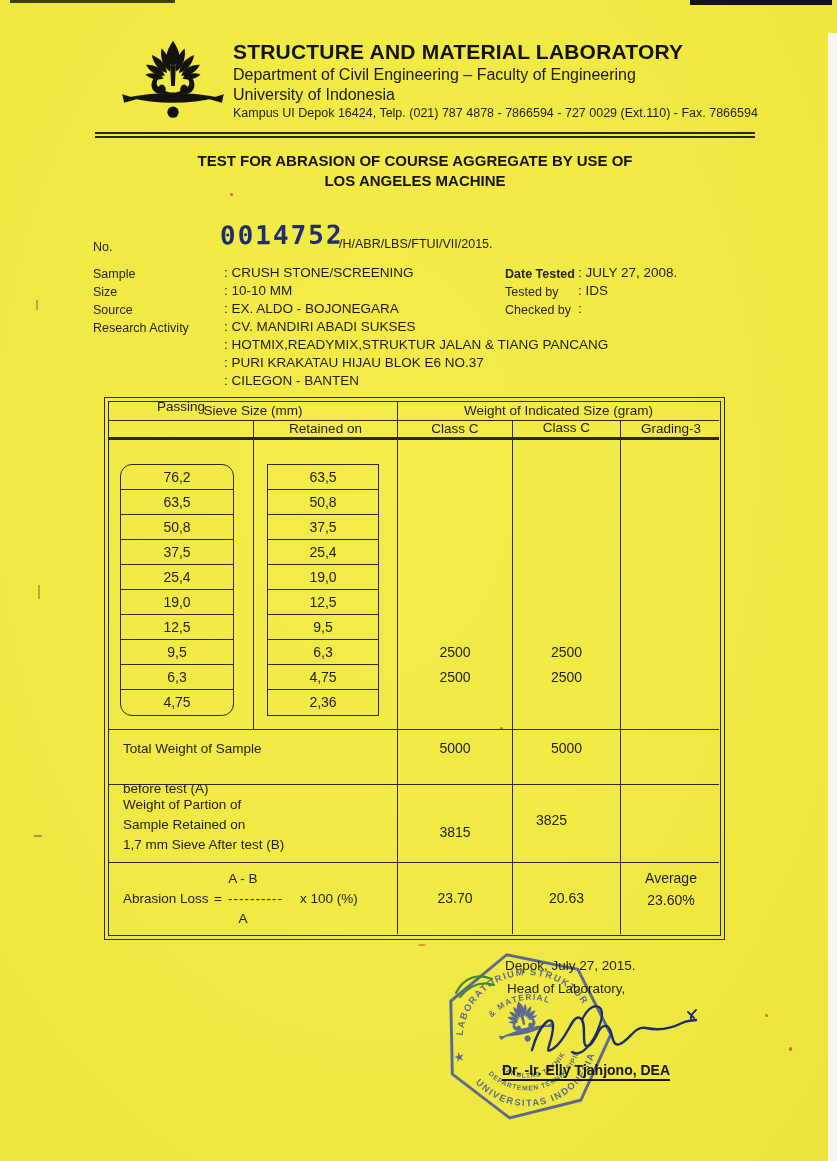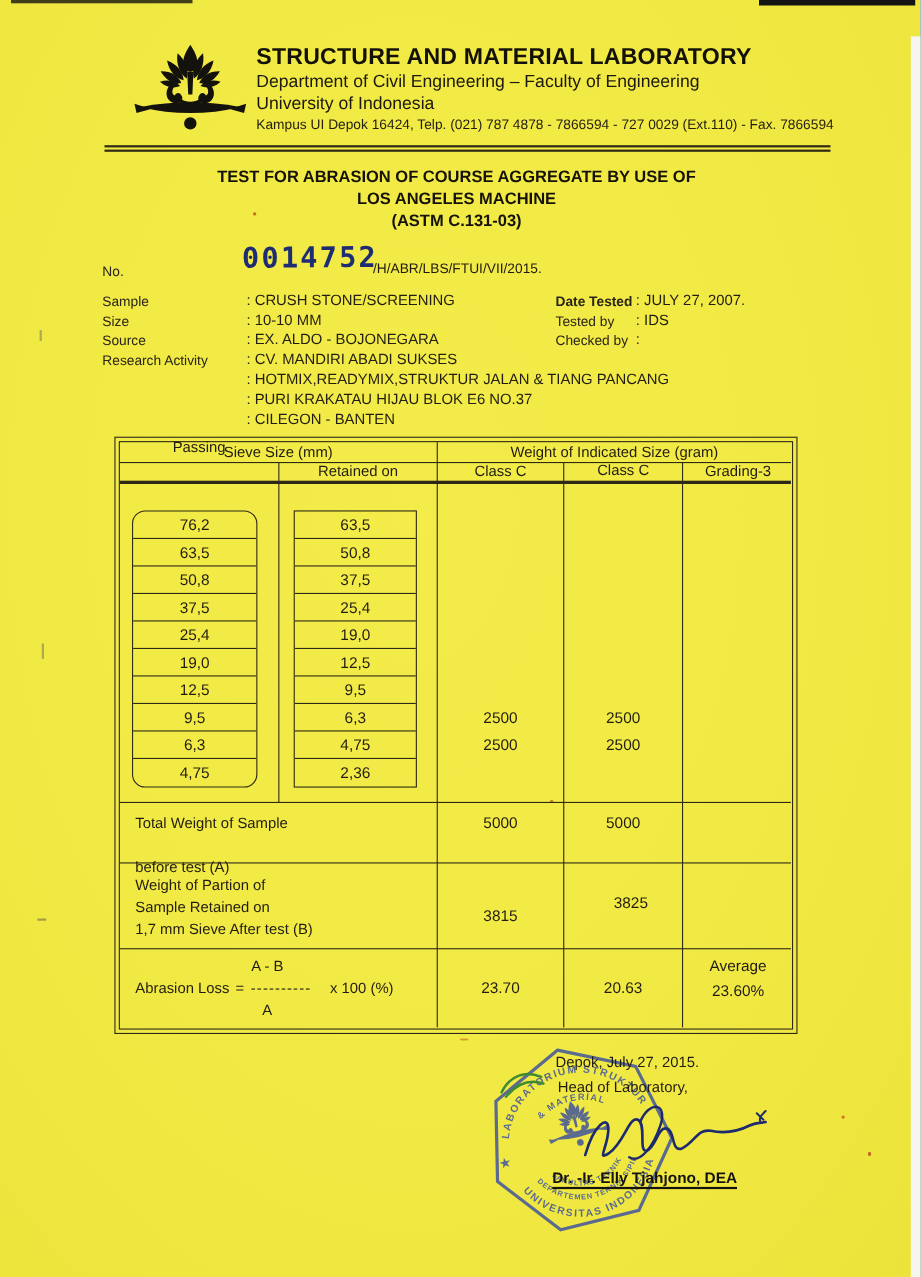--- a/index.html
+++ b/index.html
@@ -1,16 +1,16 @@
 <!DOCTYPE html>
 <html><head>
 <meta charset="utf-8">
 <style>
   html,body{margin:0;padding:0;background:#e9e9e4;}
-  .page{position:relative;width:837px;height:1161px;overflow:hidden;background:#3b82f6;
+  .page{position:relative;width:837px;height:1161px;overflow:hidden;background:#c4b5fd;
         font-family:"Liberation Sans","DejaVu Sans",sans-serif;color:#1f1b13;}
   .paper{position:absolute;left:0;top:0;width:837px;height:1161px;
          background:radial-gradient(ellipse at 45% 40%, #f3ec49 0%, #f1e943 60%, #ece33a 100%);}
   .abs{position:absolute;}
   .t{font-size:13.5px;line-height:16px;color:#221d13;}
   .lbl{font-size:12.5px;line-height:15px;color:#2a241a;}
   .b{font-weight:bold;}
   .ctr{text-align:center;}
   .hline{position:absolute;background:#2e2817;}
   .vline{position:absolute;background:#2e2817;}
@@ -94,30 +94,29 @@
   </svg>
   <div class="abs b" style="left:233px;top:40px;font-size:21px;letter-spacing:.2px;color:#141108;">STRUCTURE AND MATERIAL LABORATORY</div>
   <div class="abs" style="left:233px;top:66px;font-size:16px;color:#1c180f;">Department of Civil Engineering – Faculty of Engineering</div>
   <div class="abs" style="left:233px;top:86px;font-size:16px;color:#1c180f;">University of Indonesia</div>
   <div class="abs" style="left:233px;top:106px;font-size:12.5px;color:#221d13;">Kampus UI Depok 16424, Telp. (021) 787 4878 - 7866594 - 727 0029 (Ext.110) - Fax. 7866594</div>
   <div class="hline" style="left:95px;top:132px;width:660px;height:2px;"></div>
   <div class="hline" style="left:95px;top:136px;width:660px;height:2px;"></div>
 
   <div class="abs b ctr" style="left:105px;top:151px;width:620px;font-size:15px;line-height:20px;color:#161209;">TEST FOR ABRASION OF COURSE AGGREGATE BY USE OF</div>
   <div class="abs b ctr" style="left:105px;top:171px;width:620px;font-size:15px;line-height:20px;color:#161209;">LOS ANGELES MACHINE</div>
-  <div class="abs b ctr" style="left:105px;top:191px;width:620px;font-size:15px;line-height:20px;color:#161209;">(ASTM C.131-03)</div>
 
   <div class="abs lbl" style="left:93px;top:240px;">No.</div>
   <div class="abs stampnum" style="left:220px;top:220px;">0014752</div>
   <div class="abs" style="left:339px;top:237px;font-size:12.5px;">/H/ABR/LBS/FTUI/VII/2015.</div>
 
   <div class="abs lbl" style="left:93px;top:267px;">Sample</div>
   <div class="abs t" style="left:224px;top:265px;">: CRUSH STONE/SCREENING</div>
   <div class="abs lbl" style="left:505px;top:267px;font-weight:bold;">Date Tested</div>
-  <div class="abs t" style="left:578px;top:265px;">: JULY 27, 2007.</div>
+  <div class="abs t" style="left:578px;top:265px;">: JULY 27, 2008.</div>
 
   <div class="abs lbl" style="left:93px;top:285px;">Size</div>
   <div class="abs t" style="left:224px;top:283px;">: 10-10 MM</div>
   <div class="abs lbl" style="left:505px;top:285px;">Tested by</div>
   <div class="abs t" style="left:578px;top:283px;">: IDS</div>
 
   <div class="abs lbl" style="left:93px;top:303px;">Source</div>
   <div class="abs t" style="left:224px;top:301px;">: EX. ALDO - BOJONEGARA</div>
   <div class="abs lbl" style="left:505px;top:303px;">Checked by</div>
   <div class="abs t" style="left:578px;top:301px;">:</div>
@@ -182,21 +181,21 @@
 
   <div class="abs t" style="left:123px;top:741px;">Total Weight of Sample</div>
   <div class="abs t" style="left:123px;top:761px;margin-top:20px;">before test (A)</div>
   <div class="abs val" style="left:398px;top:736px;width:114px;">5000</div>
   <div class="abs val" style="left:513px;top:736px;width:107px;">5000</div>
 
   <div class="abs t" style="left:123px;top:797px;">Weight of Partion of</div>
   <div class="abs t" style="left:123px;top:817px;">Sample Retained on</div>
   <div class="abs t" style="left:123px;top:837px;">1,7 mm Sieve After test (B)</div>
   <div class="abs val" style="left:398px;top:808px;width:114px;margin-top:12px;">3815</div>
-  <div class="abs val" style="left:520px;top:808px;width:107px;">3825</div>
+  <div class="abs val" style="left:498px;top:808px;width:107px;">3825</div>
 
   <div class="abs t ctr" style="left:212px;top:871px;width:62px;">A - B</div>
   <div class="abs t" style="left:123px;top:891px;">Abrasion Loss</div>
   <div class="abs t" style="left:214px;top:891px;">=</div>
   <div class="abs t" style="left:228px;top:891px;letter-spacing:1px;">----------</div>
   <div class="abs t" style="left:300px;top:891px;">x 100 (%)</div>
   <div class="abs t ctr" style="left:212px;top:911px;width:62px;">A</div>
   <div class="abs val" style="left:398px;top:886px;width:114px;">23.70</div>
   <div class="abs val" style="left:513px;top:886px;width:107px;">20.63</div>
   <div class="abs val" style="left:621px;top:866px;width:100px;">Average</div>

